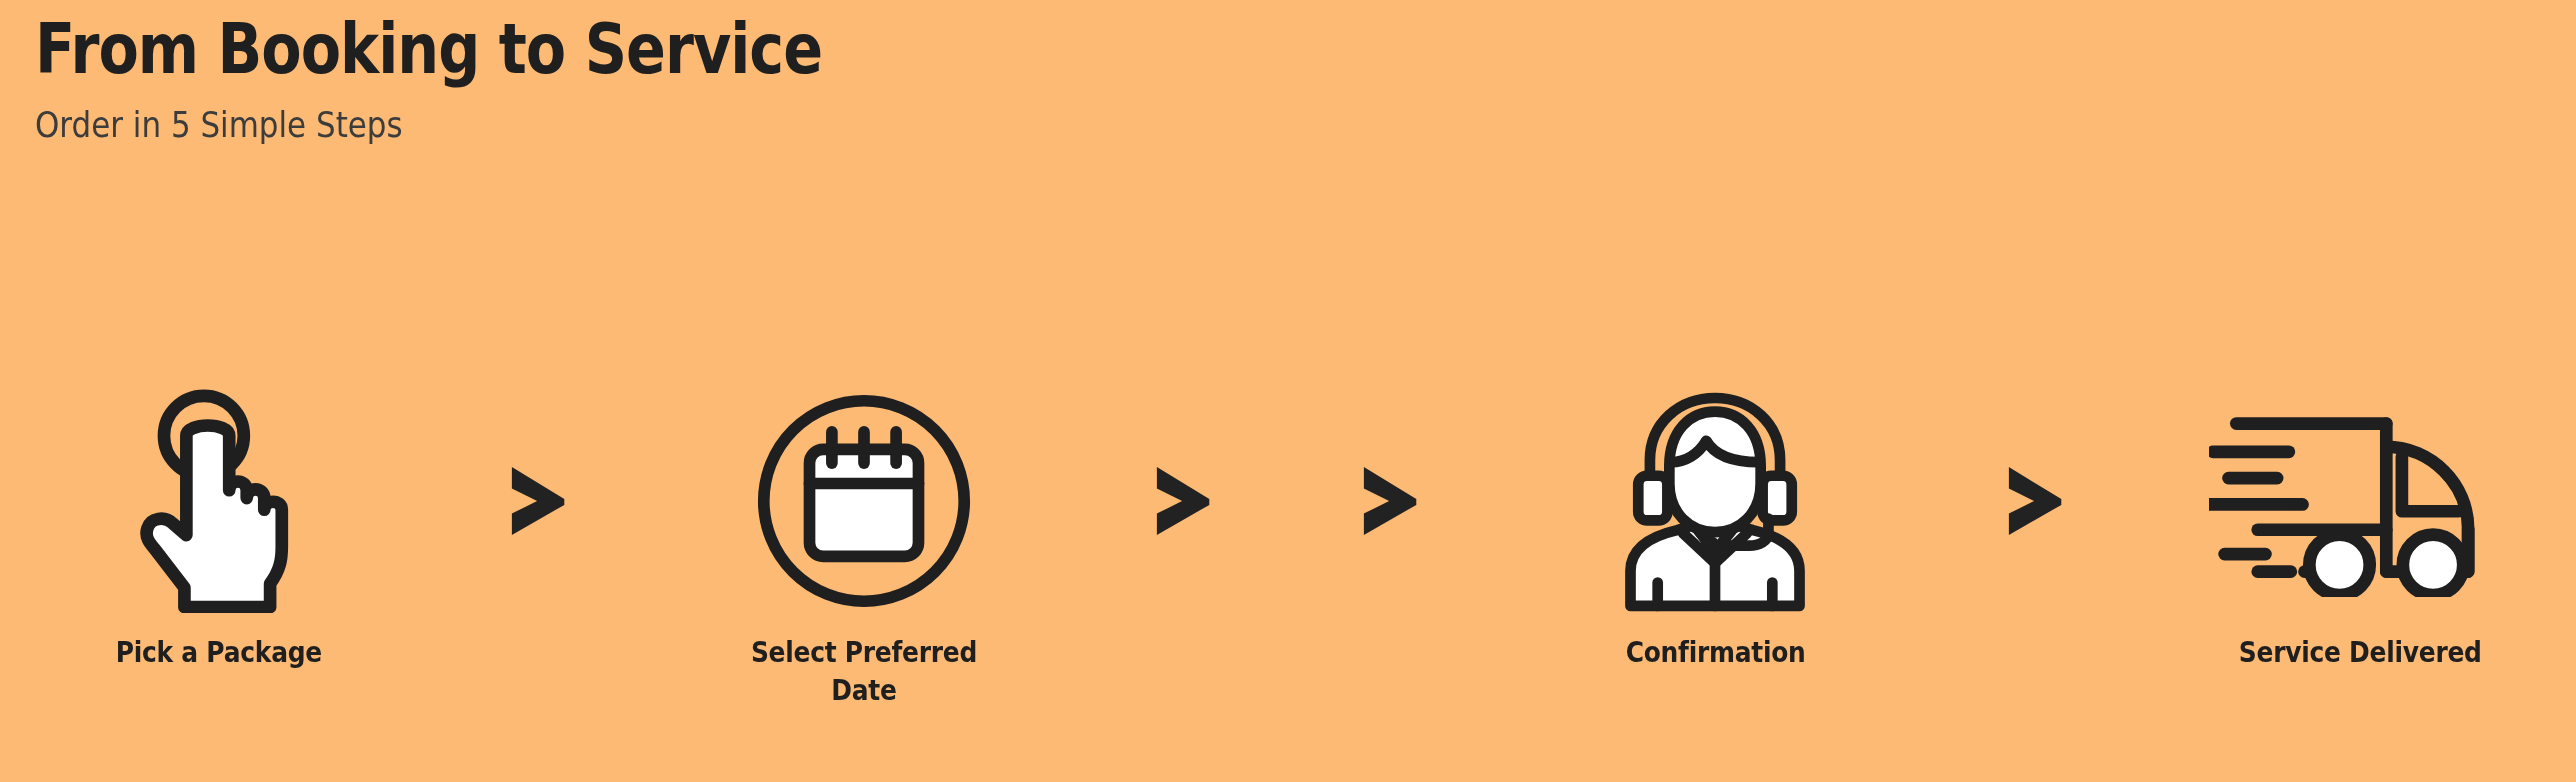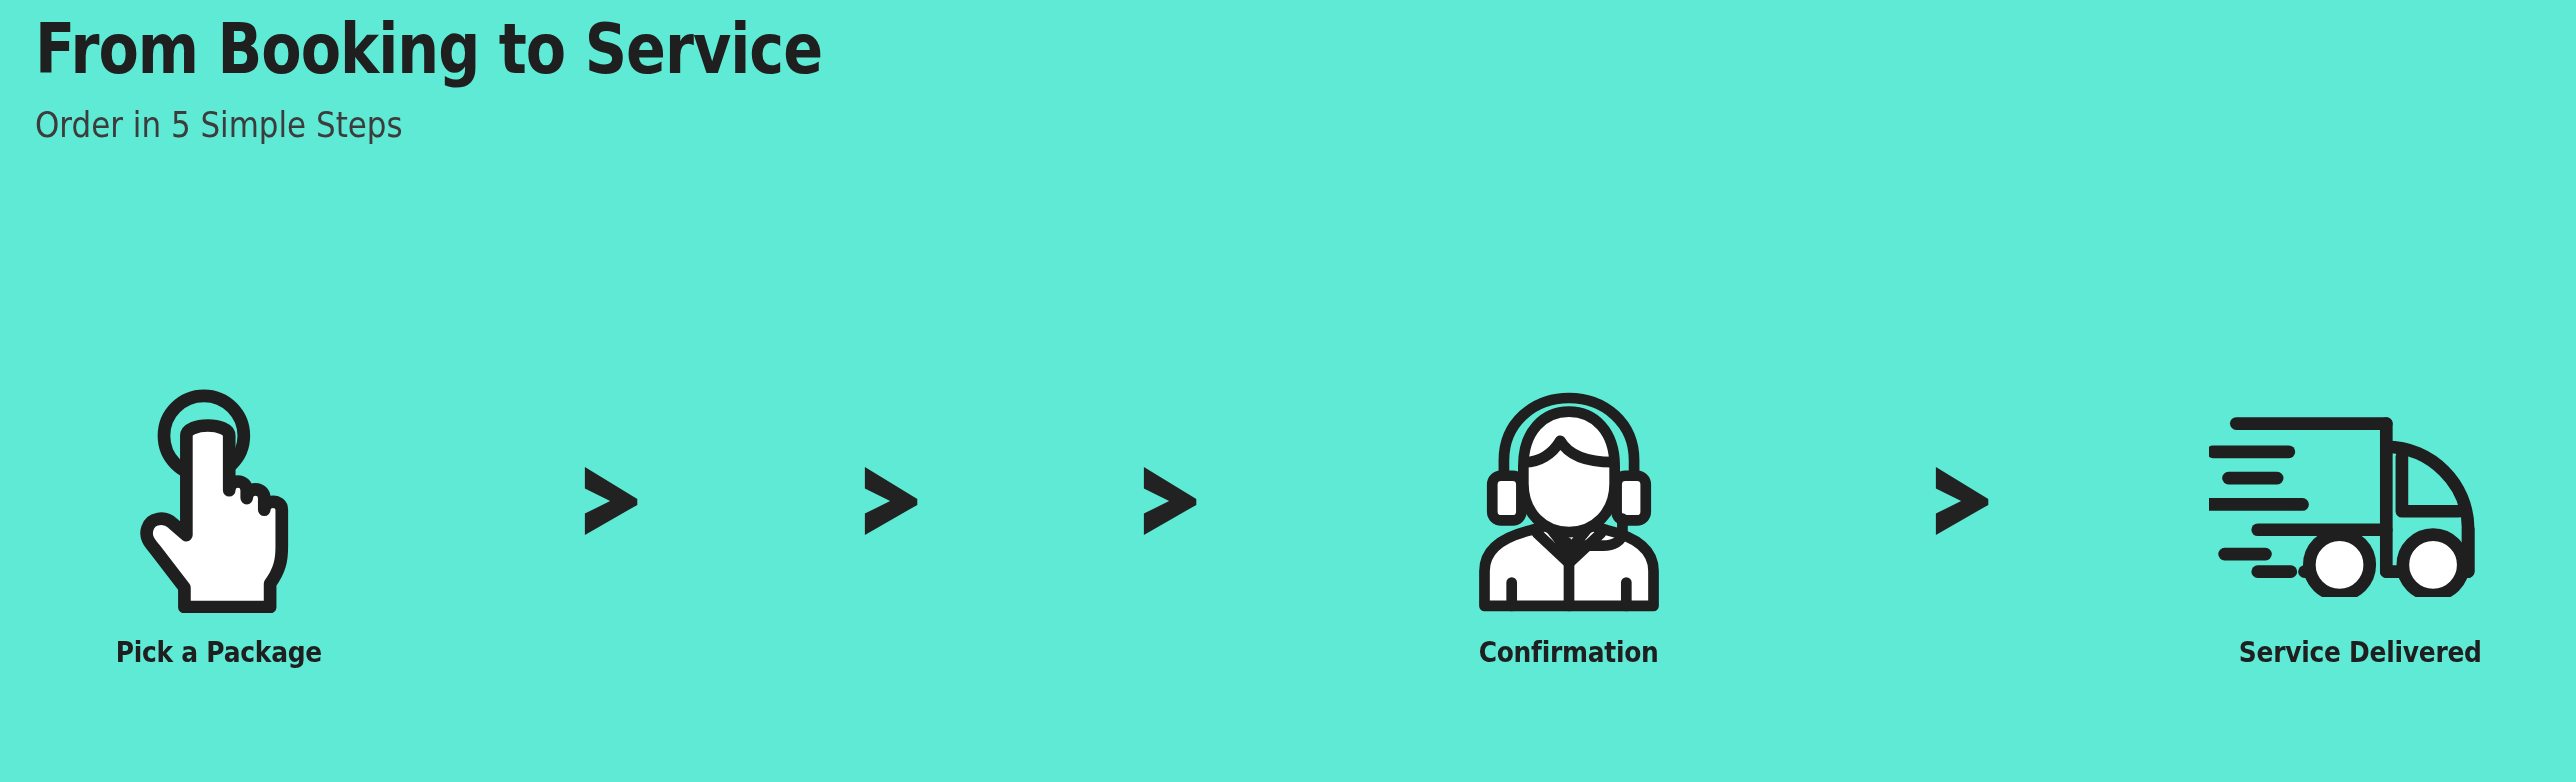--- a/index.html
+++ b/index.html
@@ -11,21 +11,21 @@
     width: 2576px;
     height: 783px;
     overflow: hidden;
     font-family: "Liberation Sans", sans-serif;
     -webkit-font-smoothing: antialiased;
   }
   #page {
     position: relative;
     width: 2576px;
     height: 783px;
-    background: #5eead4;
+    background: #fdba74;
   }
 
   
   .header {
     position: absolute;
     left: 35px;
     top: 13.6px;
   }
   .page-title {
     font-family: "DejaVu Sans", sans-serif;
@@ -141,20 +141,33 @@
       </div>
       <div class="step-label">Pick a Package</div>
     </div>
 
     <div class="arrow">
       <svg width="66" height="76" viewBox="0 0 68 78">
         <path d="M4 4 L58 37 L58 43 L4 74 L4 52 L30 39 L4 26 Z" fill="#222222"></path>
       </svg>
     </div>
 
+    <div class="step">
+      <div class="step-icon">
+        <svg width="216" height="216" viewBox="0 0 222 222" fill="none" stroke="#1f1f1f" stroke-width="12" stroke-linecap="round" stroke-linejoin="round">
+          <circle cx="111" cy="111" r="103"></circle>
+          <rect x="55" y="58" width="112" height="110" rx="14" fill="#ffffff"></rect>
+          <line x1="55" y1="93" x2="167" y2="93"></line>
+          <line x1="78" y1="40" x2="78" y2="72"></line>
+          <line x1="111" y1="40" x2="111" y2="72"></line>
+          <line x1="144" y1="40" x2="144" y2="72"></line>
+        </svg>
+      </div>
+      <div class="step-label">Select Preferred Date</div>
+    </div>
 
     <div class="arrow">
       <svg width="66" height="76" viewBox="0 0 68 78">
         <path d="M4 4 L58 37 L58 43 L4 74 L4 52 L30 39 L4 26 Z" fill="#222222"></path>
       </svg>
     </div>
 
 
     <div class="arrow">
       <svg width="66" height="76" viewBox="0 0 68 78">

